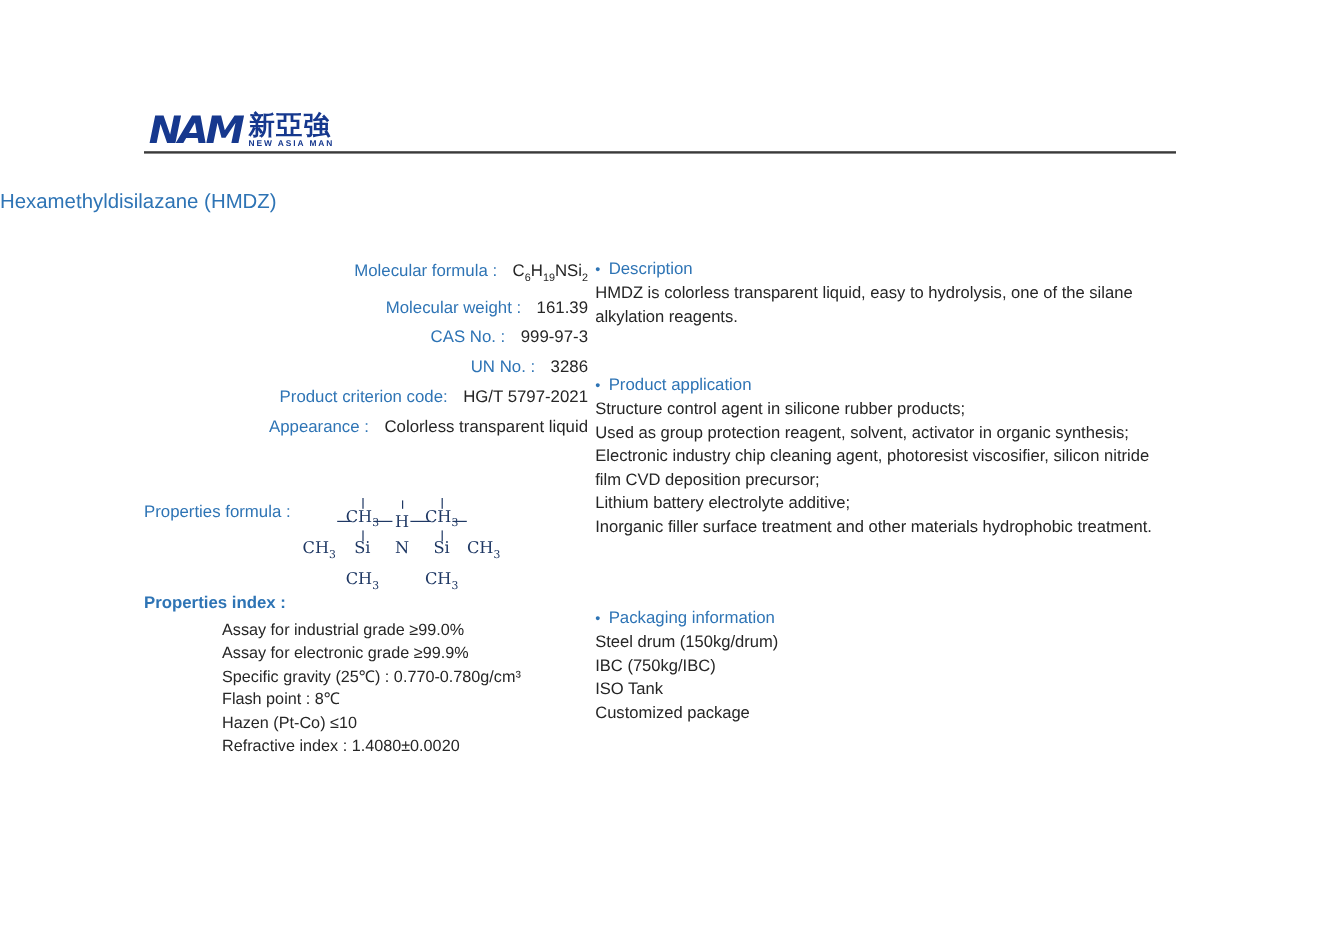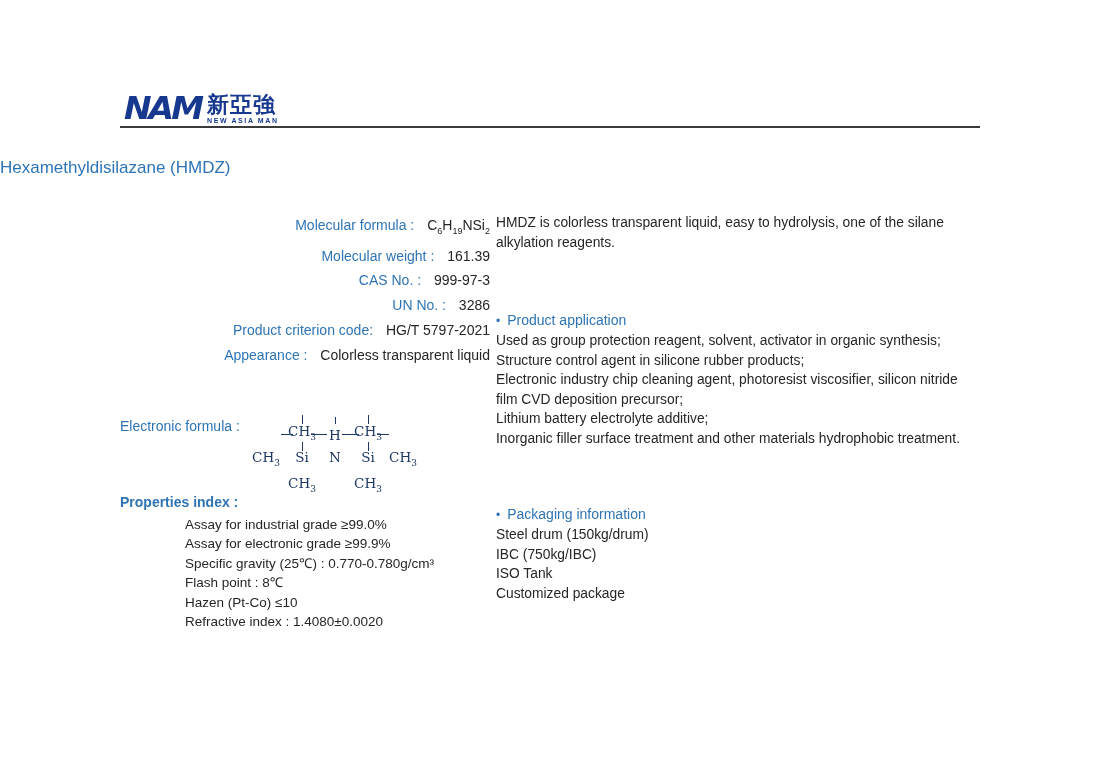--- a/index.html
+++ b/index.html
@@ -118,21 +118,21 @@
     <div class="field">
       <span class="flabel">Product criterion code:</span>
       <span class="fvalue">HG/T 5797-2021</span>
     </div>
     <div class="field">
       <span class="flabel">Appearance :</span>
       <span class="fvalue">Colorless transparent liquid</span>
     </div>
   </div>
 
-  <div class="struct-label">Electronic formula :</div>
+  <div class="struct-label">Properties formula :</div>
   <div class="structure">
 
     <span class="atom row-top" style="left:52px;"><span>CH</span><sub>3</sub></span>
     <span class="atom row-top" style="left:85px;top:4px;">H</span>
     <span class="atom row-top" style="left:118px;"><span>CH</span><sub>3</sub></span>
 
     <span class="atom row-mid" style="left:16px;"><span>CH</span><sub>3</sub></span>
     <span class="atom row-mid" style="left:52px;">Si</span>
     <span class="atom row-mid" style="left:85px;">N</span>
     <span class="atom row-mid" style="left:118px;">Si</span>
@@ -161,30 +161,33 @@
       <div class="props-item">Specific gravity (25℃) : 0.770-0.780g/cm³</div>
       <div class="props-item">Flash point :  8℃</div>
       <div class="props-item">Hazen (Pt-Co) ≤10</div>
       <div class="props-item">Refractive index :  1.4080±0.0020</div>
     </div>
   </div>
 
   <div class="rcol">
 
     <div class="sec-description">
+      <div class="section-header">
+        <span class="bullet">•</span><span>Description</span>
+      </div>
       <div class="section-body">HMDZ is colorless transparent liquid, easy to hydrolysis, one of the silane alkylation reagents.</div>
     </div>
 
     <div class="sec-application">
       <div class="section-header">
         <span class="bullet">•</span><span>Product application</span>
       </div>
       <div class="section-body">
+        <div>Structure control agent in silicone rubber products;</div>
         <div>Used as group protection reagent, solvent, activator in organic synthesis;</div>
-        <div>Structure control agent in silicone rubber products;</div>
         <div>Electronic industry chip cleaning agent, photoresist viscosifier, silicon nitride film CVD deposition precursor;</div>
         <div>Lithium battery electrolyte additive;</div>
         <div>Inorganic filler surface treatment and other materials hydrophobic treatment.</div>
       </div>
     </div>
 
     <div class="sec-packaging">
       <div class="section-header">
         <span class="bullet">•</span><span>Packaging information</span>
       </div>

